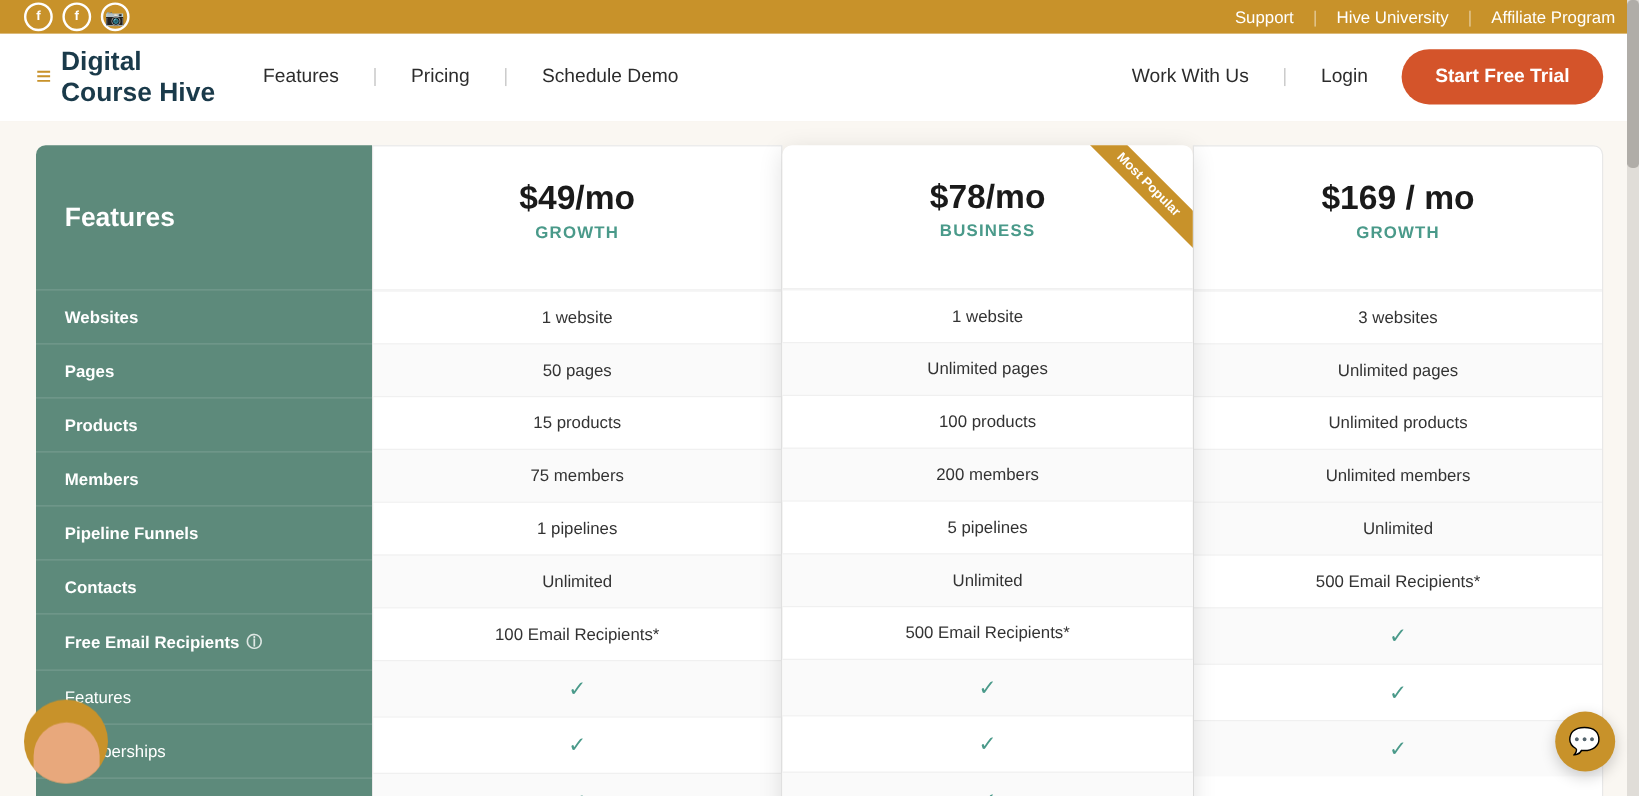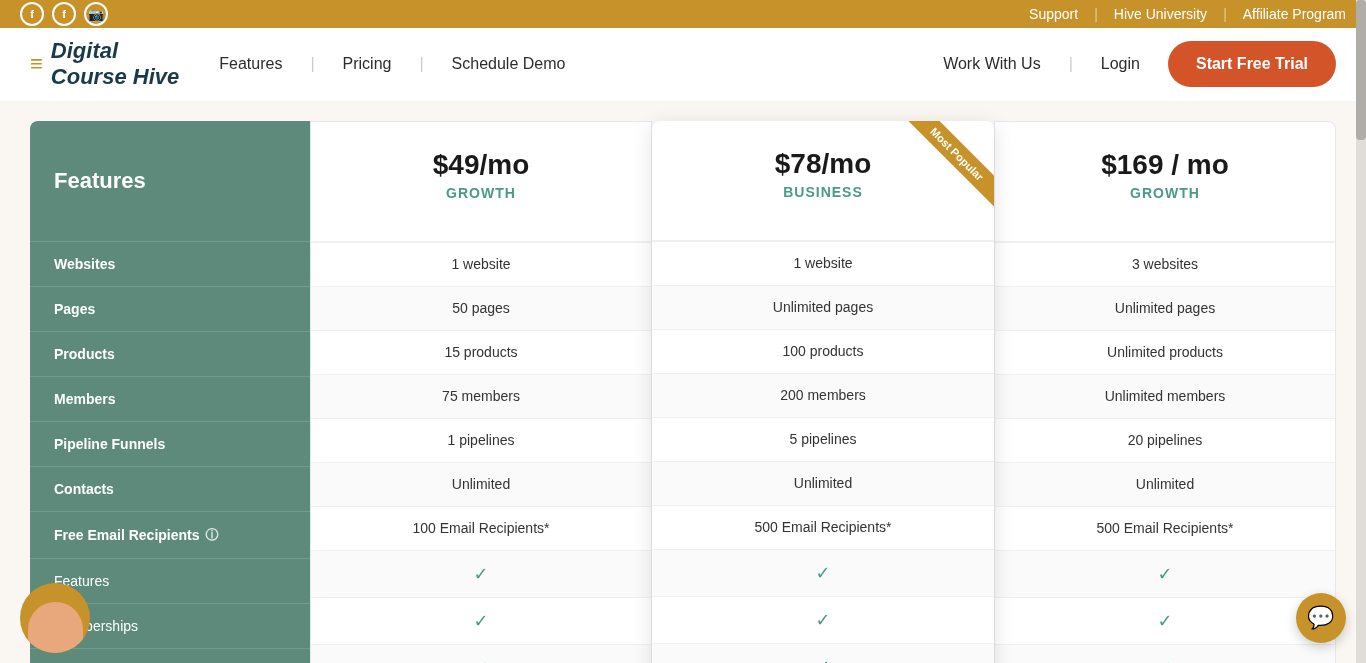--- a/index.html
+++ b/index.html
@@ -27,21 +27,21 @@
     .top-bar-wrapper { position: relative; background: #c8922a; }
 
     
     .header {
       display: flex; align-items: center; padding: 10px 30px;
       background: white; box-shadow: 0 1px 4px rgba(0,0,0,0.08);
     }
     .logo { display: flex; align-items: center; gap: 8px; text-decoration: none; margin-right: 40px; }
     .logo-icon { color: #c8922a; font-size: 22px; line-height:1; }
     .logo-text { font-size: 22px; font-weight: 800; color: #1a3a4a; line-height: 1.2; }
-    .logo-text span { color: #1a3a4a; font-style: italic; }
+    .logo-text span { color: #1a3a4a; }
     .nav { display: flex; align-items: center; gap: 28px; flex: 1; }
     .nav a { text-decoration: none; color: #2c2c2c; font-size: 16px; font-weight: 400; }
     .nav .sep { color: #ccc; }
     .nav-right { display: flex; align-items: center; gap: 28px; margin-left: auto; }
     .nav-right a { text-decoration: none; color: #2c2c2c; font-size: 16px; }
     .nav-right .sep { color: #ccc; }
     .btn-trial {
       background: #d4542a; color: white; border: none; border-radius: 30px;
       padding: 14px 28px; font-size: 16px; font-weight: 600; cursor: pointer;
       white-space: nowrap;
@@ -293,21 +293,20 @@
 
     <div class="plan-col" style="border-radius:0 8px 8px 0;">
       <div class="plan-header">
         <div class="plan-price">$169 / mo</div>
         <div class="plan-name">GROWTH</div>
       </div>
       <div class="plan-row">3 websites</div>
       <div class="plan-row alt">Unlimited pages</div>
       <div class="plan-row">Unlimited products</div>
       <div class="plan-row alt">Unlimited members</div>
-      <div class="plan-row">20 pipelines</div>
       <div class="plan-row alt">Unlimited</div>
       <div class="plan-row">500 Email Recipients*</div>
       <div class="plan-row alt">
           <span class="check-icon">✓</span>
         </div>
       <div class="plan-row">
           <span class="check-icon">✓</span>
         </div>
       <div class="plan-row alt">
           <span class="check-icon">✓</span>

